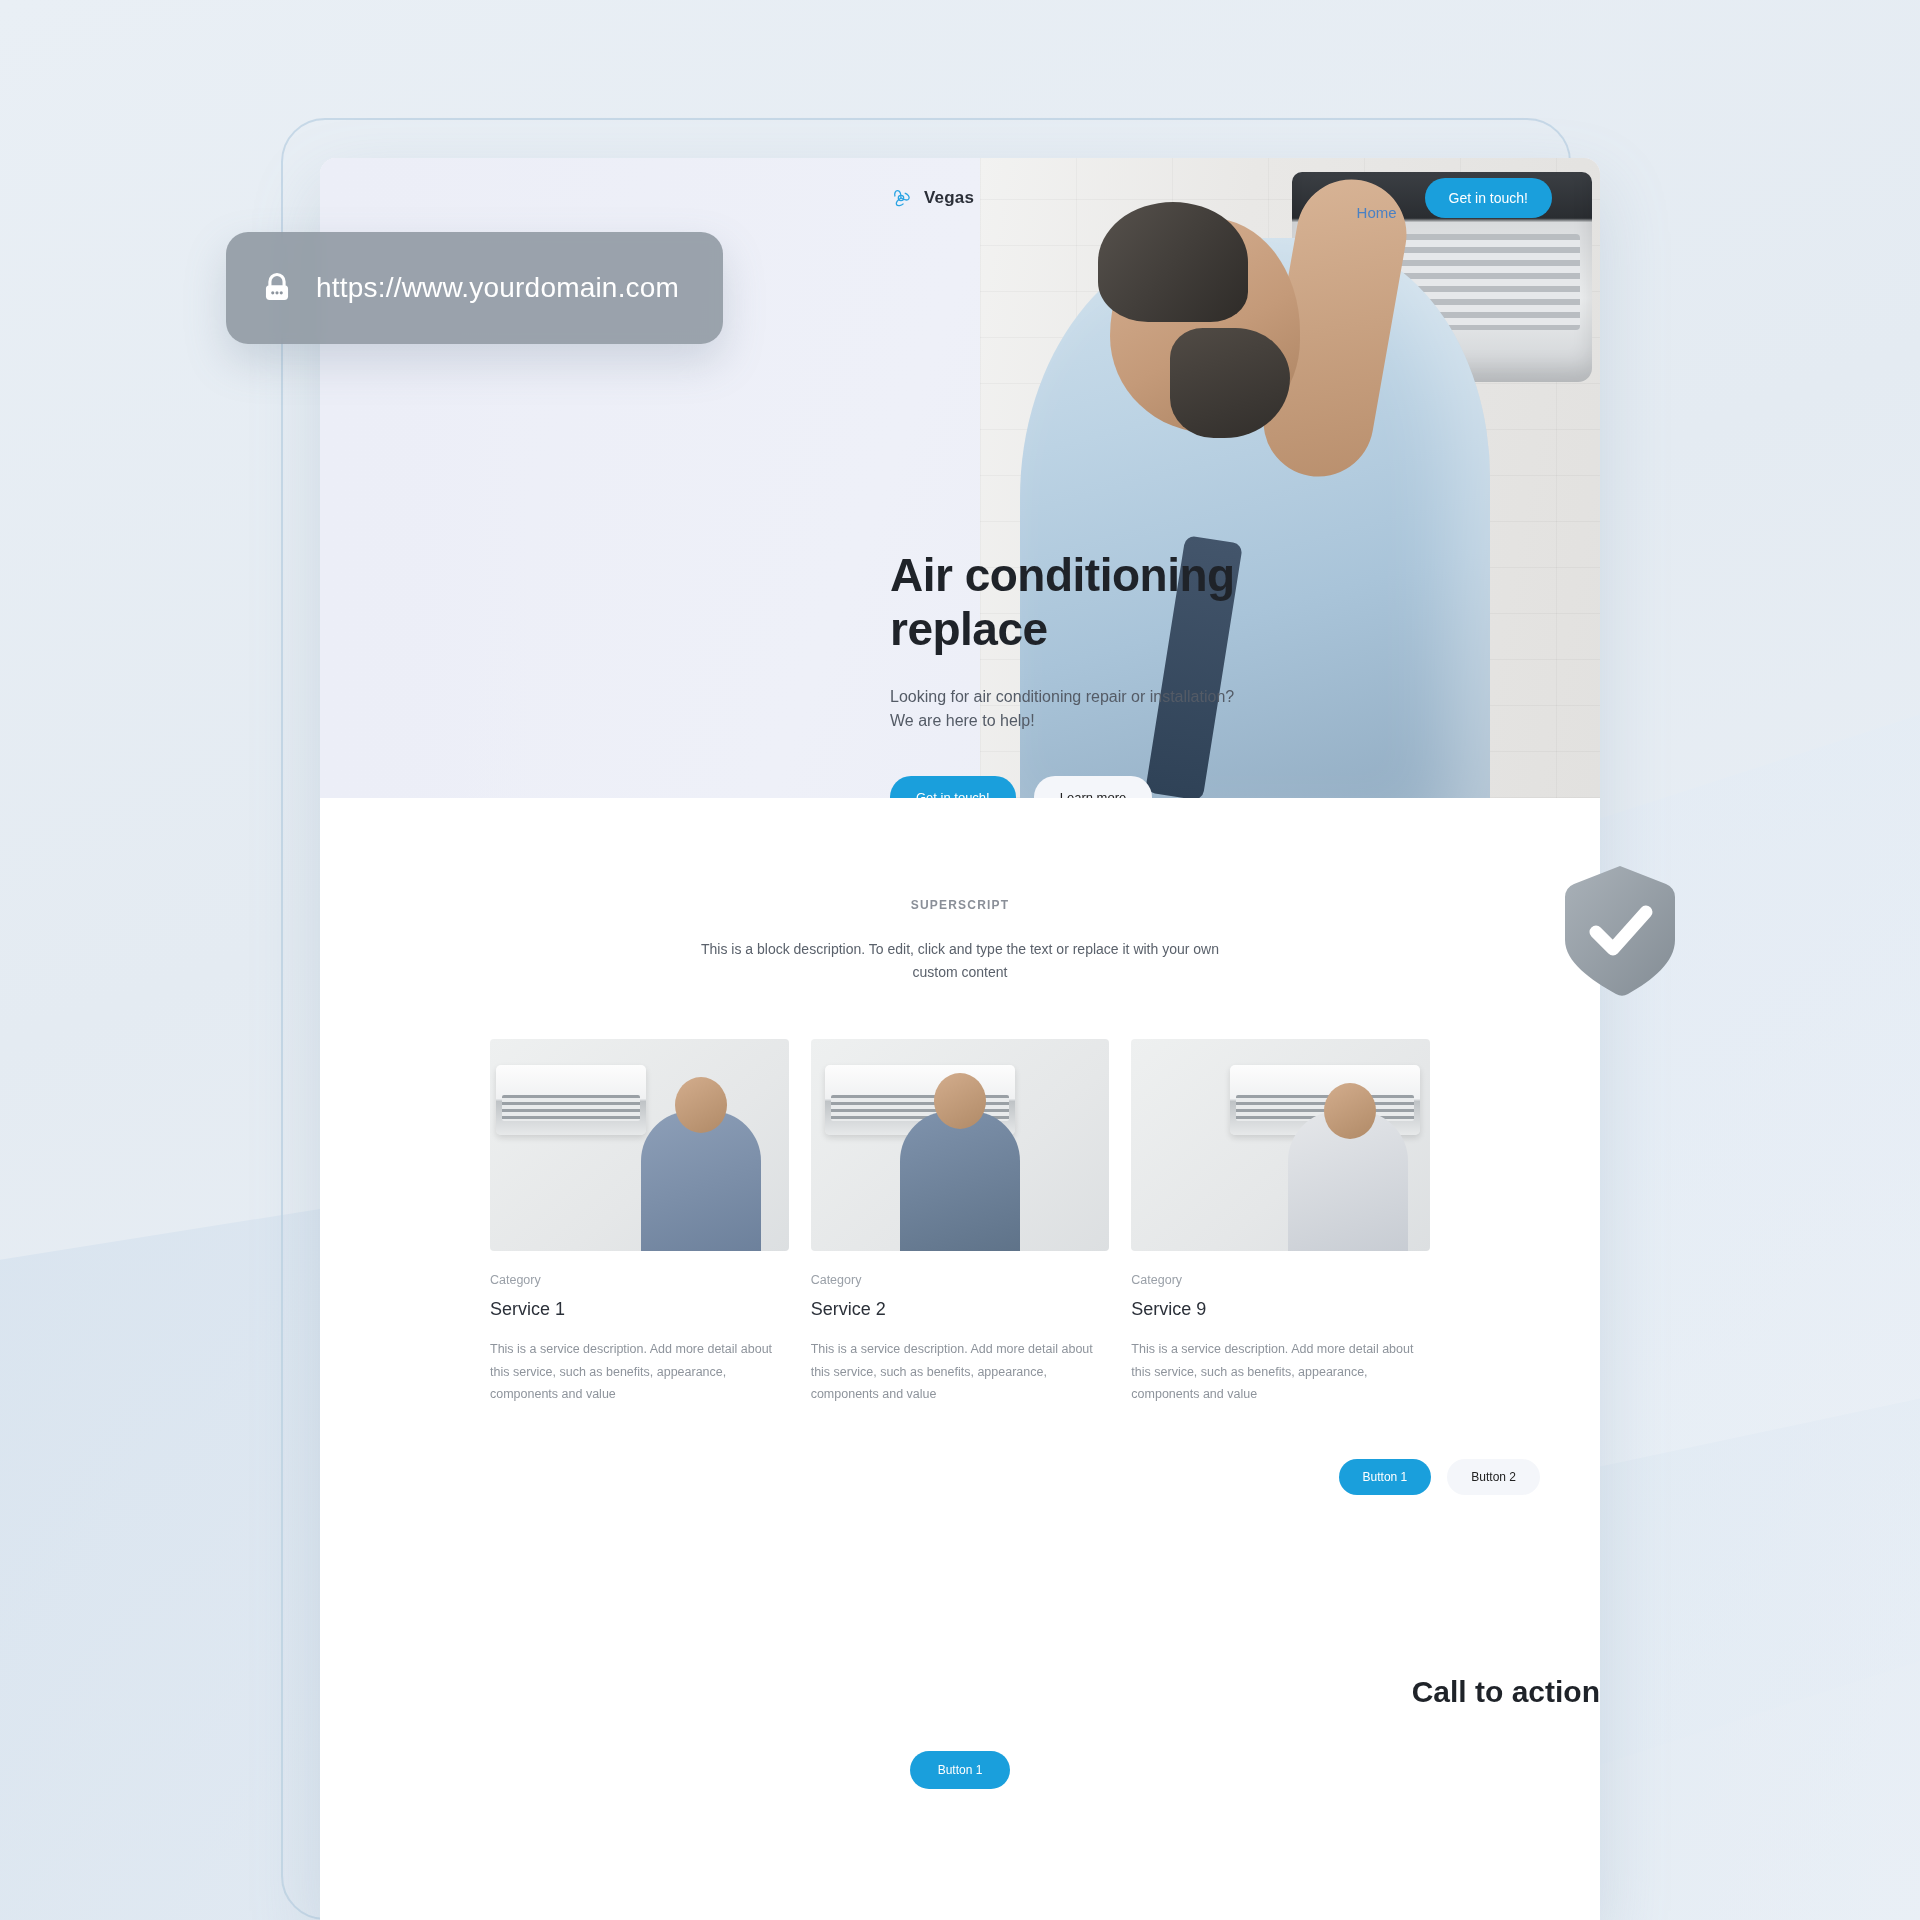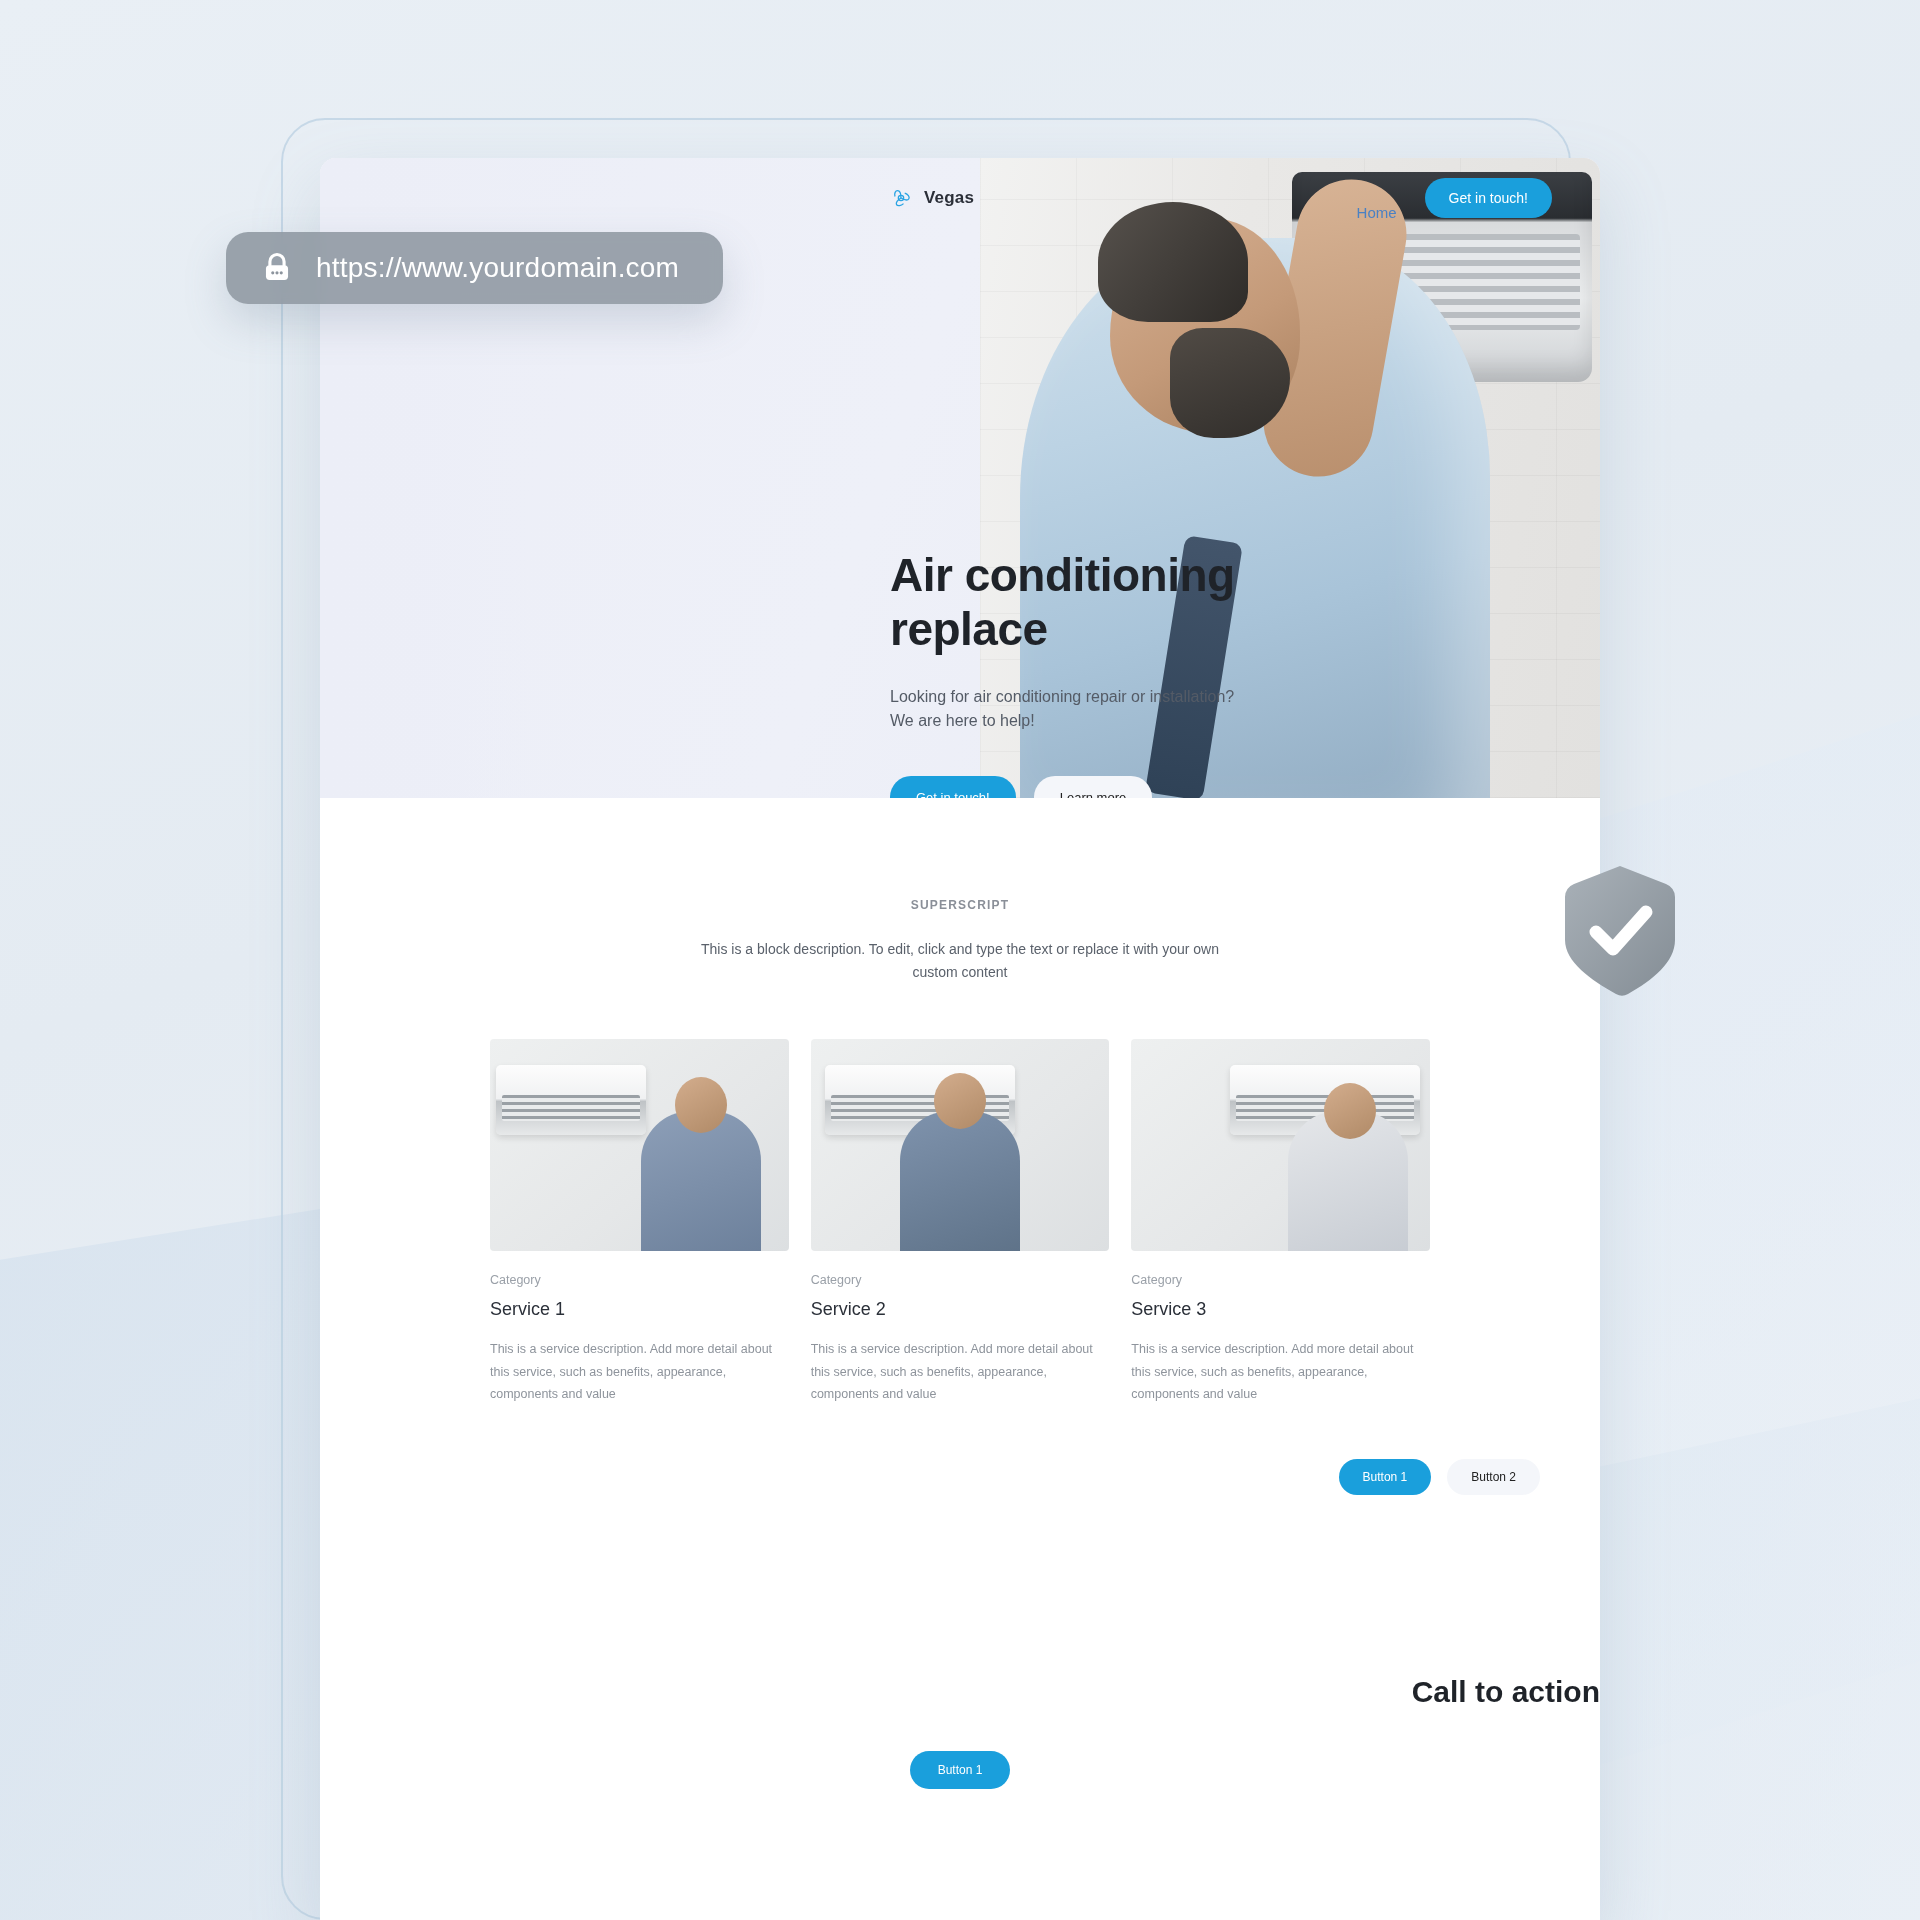--- a/index.html
+++ b/index.html
@@ -245,21 +245,21 @@
 
   
   .cta { text-align: center; padding-top: 180px; }
   .cta-title { font-size: 30px; font-weight: 700; color: #1f2329; text-align: right; }
   .cta-desc { margin: 28px auto 0; width: 490px; font-size: 14px; line-height: 1.7; color: #5a616b; }
   .cta-btn { margin: 42px auto 0; height: 38px; padding: 0 28px; border-radius: 19px; font-size: 12px; }
 
   
   .url-pill {
     position: absolute; left: 226px; top: 232px;
-    width: 497px; height: 72px;
+    width: 497px; height: 112px;
     display: flex; align-items: center; gap: 22px;
     padding: 0 34px;
     border-radius: 22px;
     background: rgba(136,145,155,.82);
     backdrop-filter: blur(6px);
     box-shadow: 0 18px 40px rgba(110,130,150,.25);
   }
   .lock-icon { width: 34px; height: 34px; flex: none; }
   .url-text { font-size: 28px; color: #ffffff; letter-spacing: .2px; }
 
@@ -381,21 +381,21 @@
 
         <article class="card">
           <div class="card-img">
             <div class="ci-unit wide right">
                 <div class="louvers"></div>
               </div>
             <div class="ci-person p3"></div>
               <div class="ci-head h3"></div>
           </div>
           <div class="card-cat">Category</div>
-          <h3 class="card-title">Service 3</h3>
+          <h3 class="card-title">Service 9</h3>
           <p class="card-text">This is a service description. Add more detail about this service, such as benefits, appearance, components and value</p>
         </article>
       </div>
 
       <div class="cards-btns">
         <button class="btn btn-primary sm-btn">Button 1</button>
         <button class="btn btn-light sm-btn">Button 2</button>
       </div>
     </section>
 

